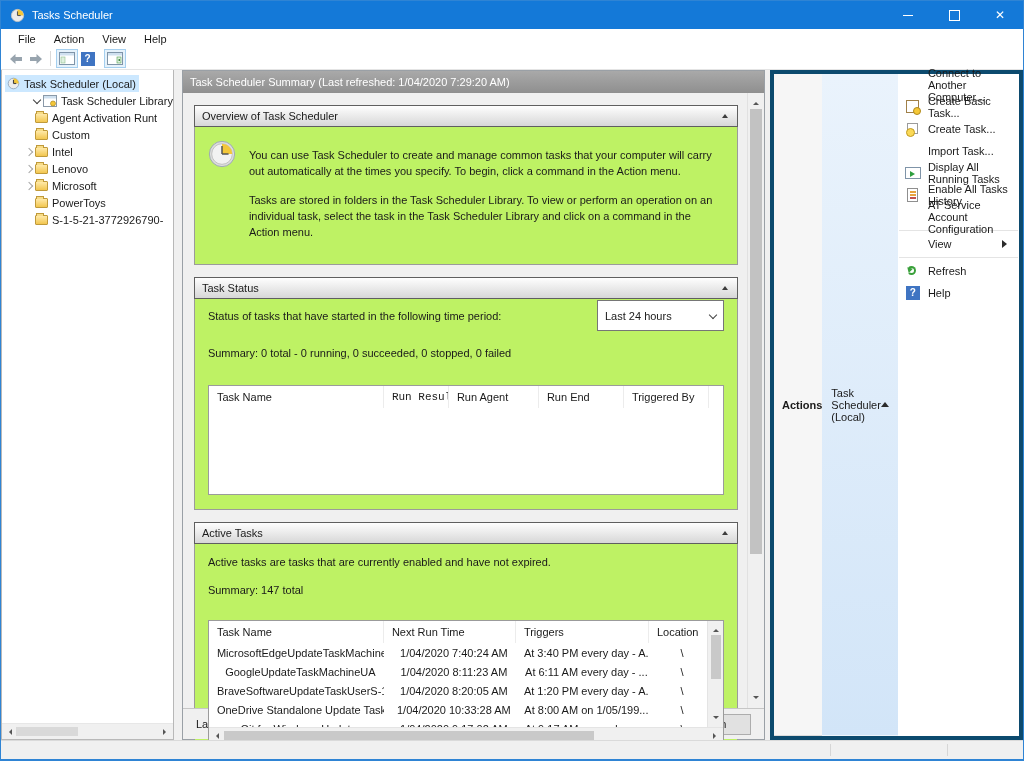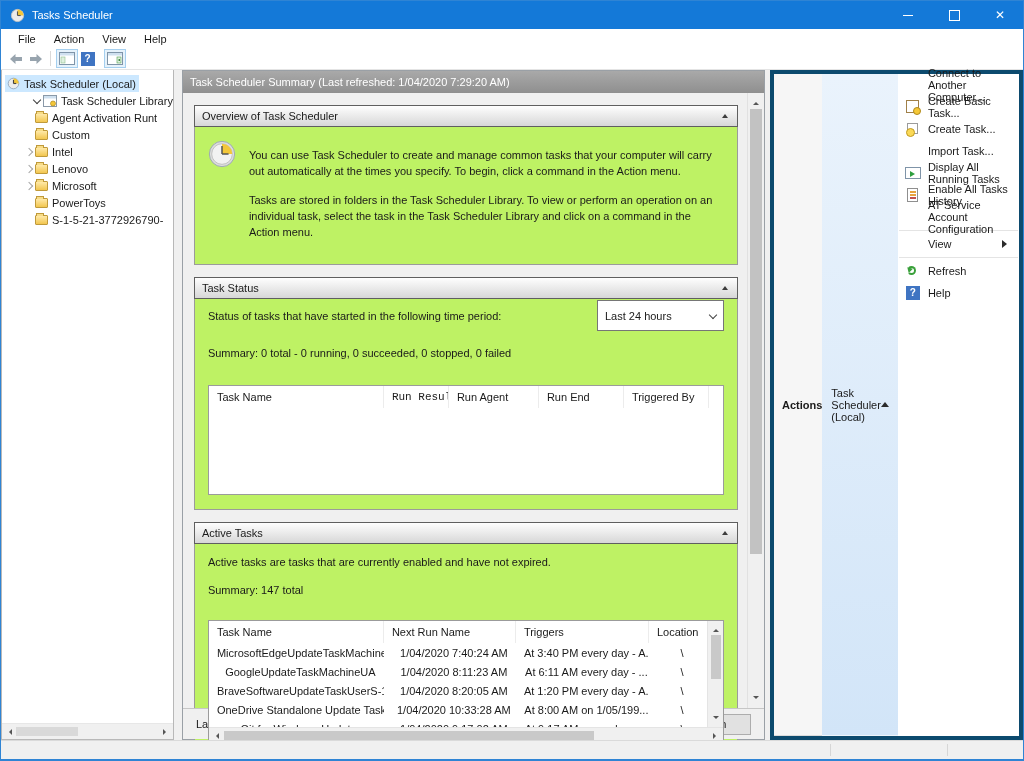--- a/index.html
+++ b/index.html
@@ -363,21 +363,21 @@
                 </span>
             </div>
             <div class="at-body">
               <div>Active tasks are tasks that are currently enabled and have not expired.</div>
               <div class="ts-summary">Summary: 147 total</div>
               <div class="tbl at-tbl">
                 <div class="thead at-head">
 
                     <span class="th">Task Name</span>
 
-                    <span class="th">Next Run Name</span>
+                    <span class="th">Next Run Time</span>
 
                     <span class="th">Triggers</span>
 
                     <span class="th">Location</span>
 
                 </div>
                 <div class="at-rows">
 
                     <div class="at-row">
                       <span class="td">MicrosoftEdgeUpdateTaskMachine...</span>

